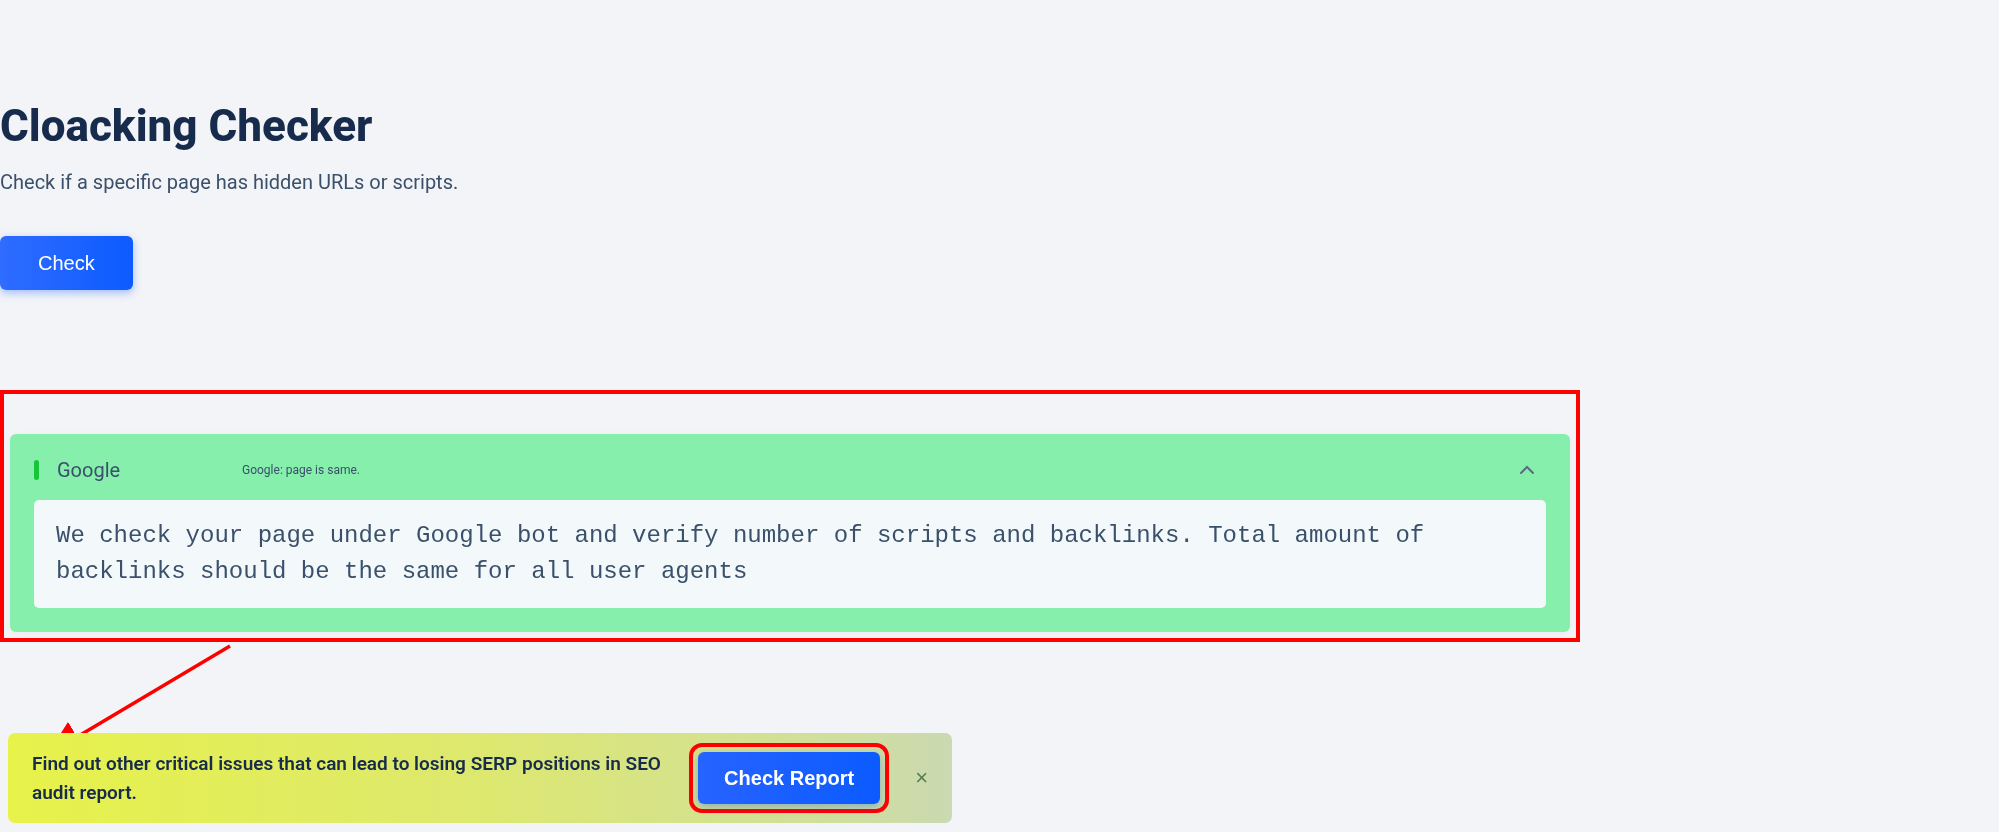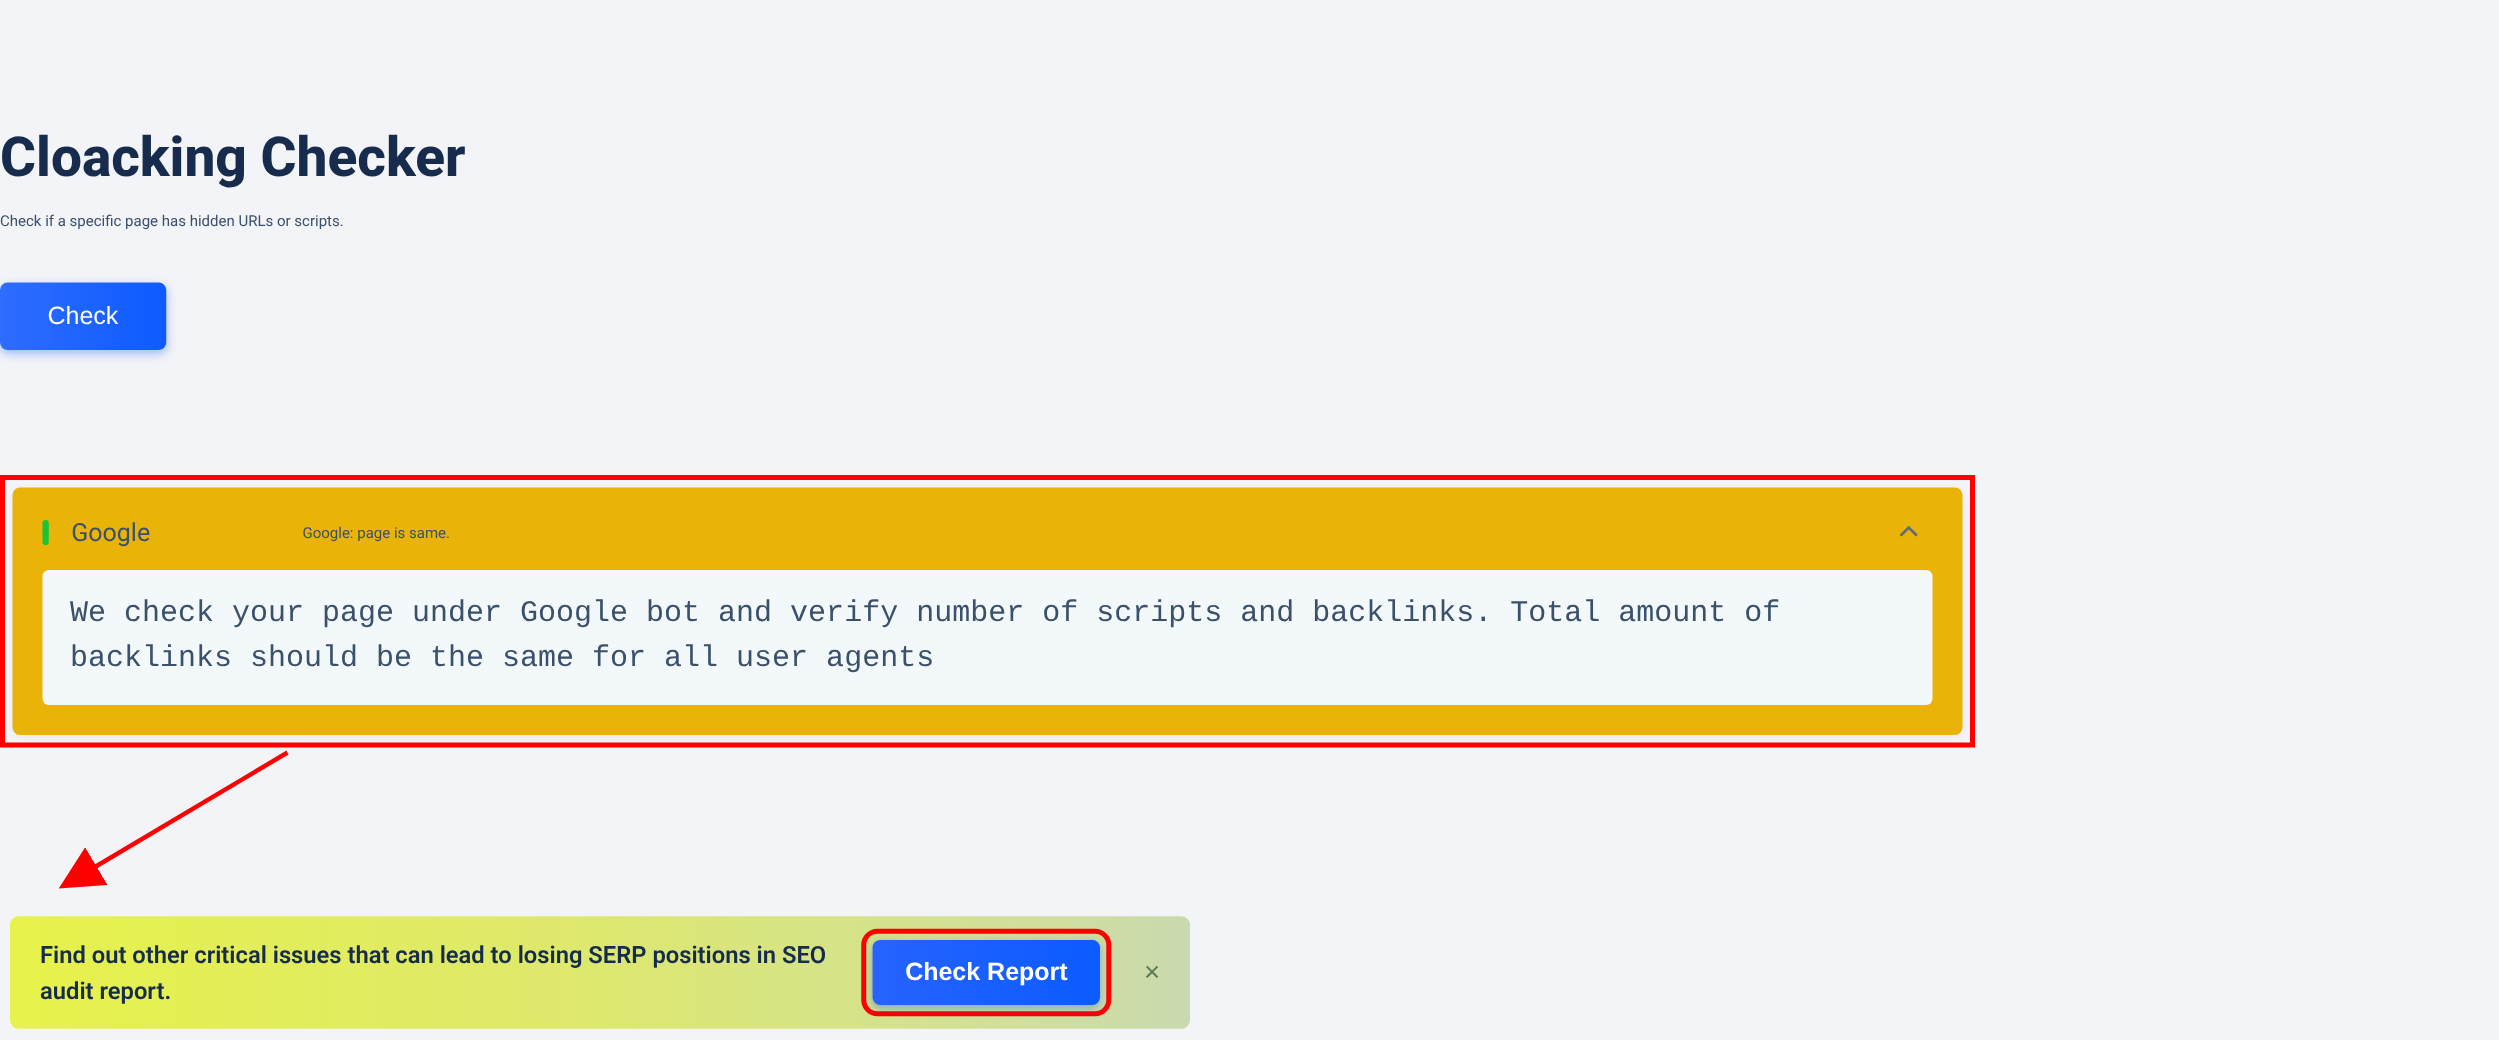--- a/index.html
+++ b/index.html
@@ -17,21 +17,21 @@
       flex-direction: column;
     }
     .page-title {
       color: #172b4d;
       font-size: 44px;
       font-weight: 800;
       margin-bottom: 18px;
     }
     .subtitle {
       color: #3a506b;
-      font-size: 12px;
+      font-size: 20px;
       margin-bottom: 42px;
     }
     .input-row {
       display: flex;
       gap: 18px;
       align-items: center;
       margin-bottom: 100px;
     }
     .url-input {
       width: 540px;
@@ -55,24 +55,25 @@
       cursor: pointer;
       box-shadow: 0 3px 8px rgba(0, 86, 255, 0.35);
     }
     .result-card-annot {
       width: 1580px;
       border: 4px solid #ff0000;
       padding: 6px;
       margin-bottom: 0;
     }
     .result-card {
-      background: #eab308;
+      background: #86efac;
       border-radius: 6px;
       padding: 24px 24px 24px 24px;
       box-shadow: 0 2px 8px rgba(0,0,0,0.04);
+      margin-top: 34px;
     }
     .result-header {
       display: flex;
       align-items: center;
       margin-bottom: 18px;
       position: relative;
     }
     .status-bar {
       width: 5px;
       height: 20px;

